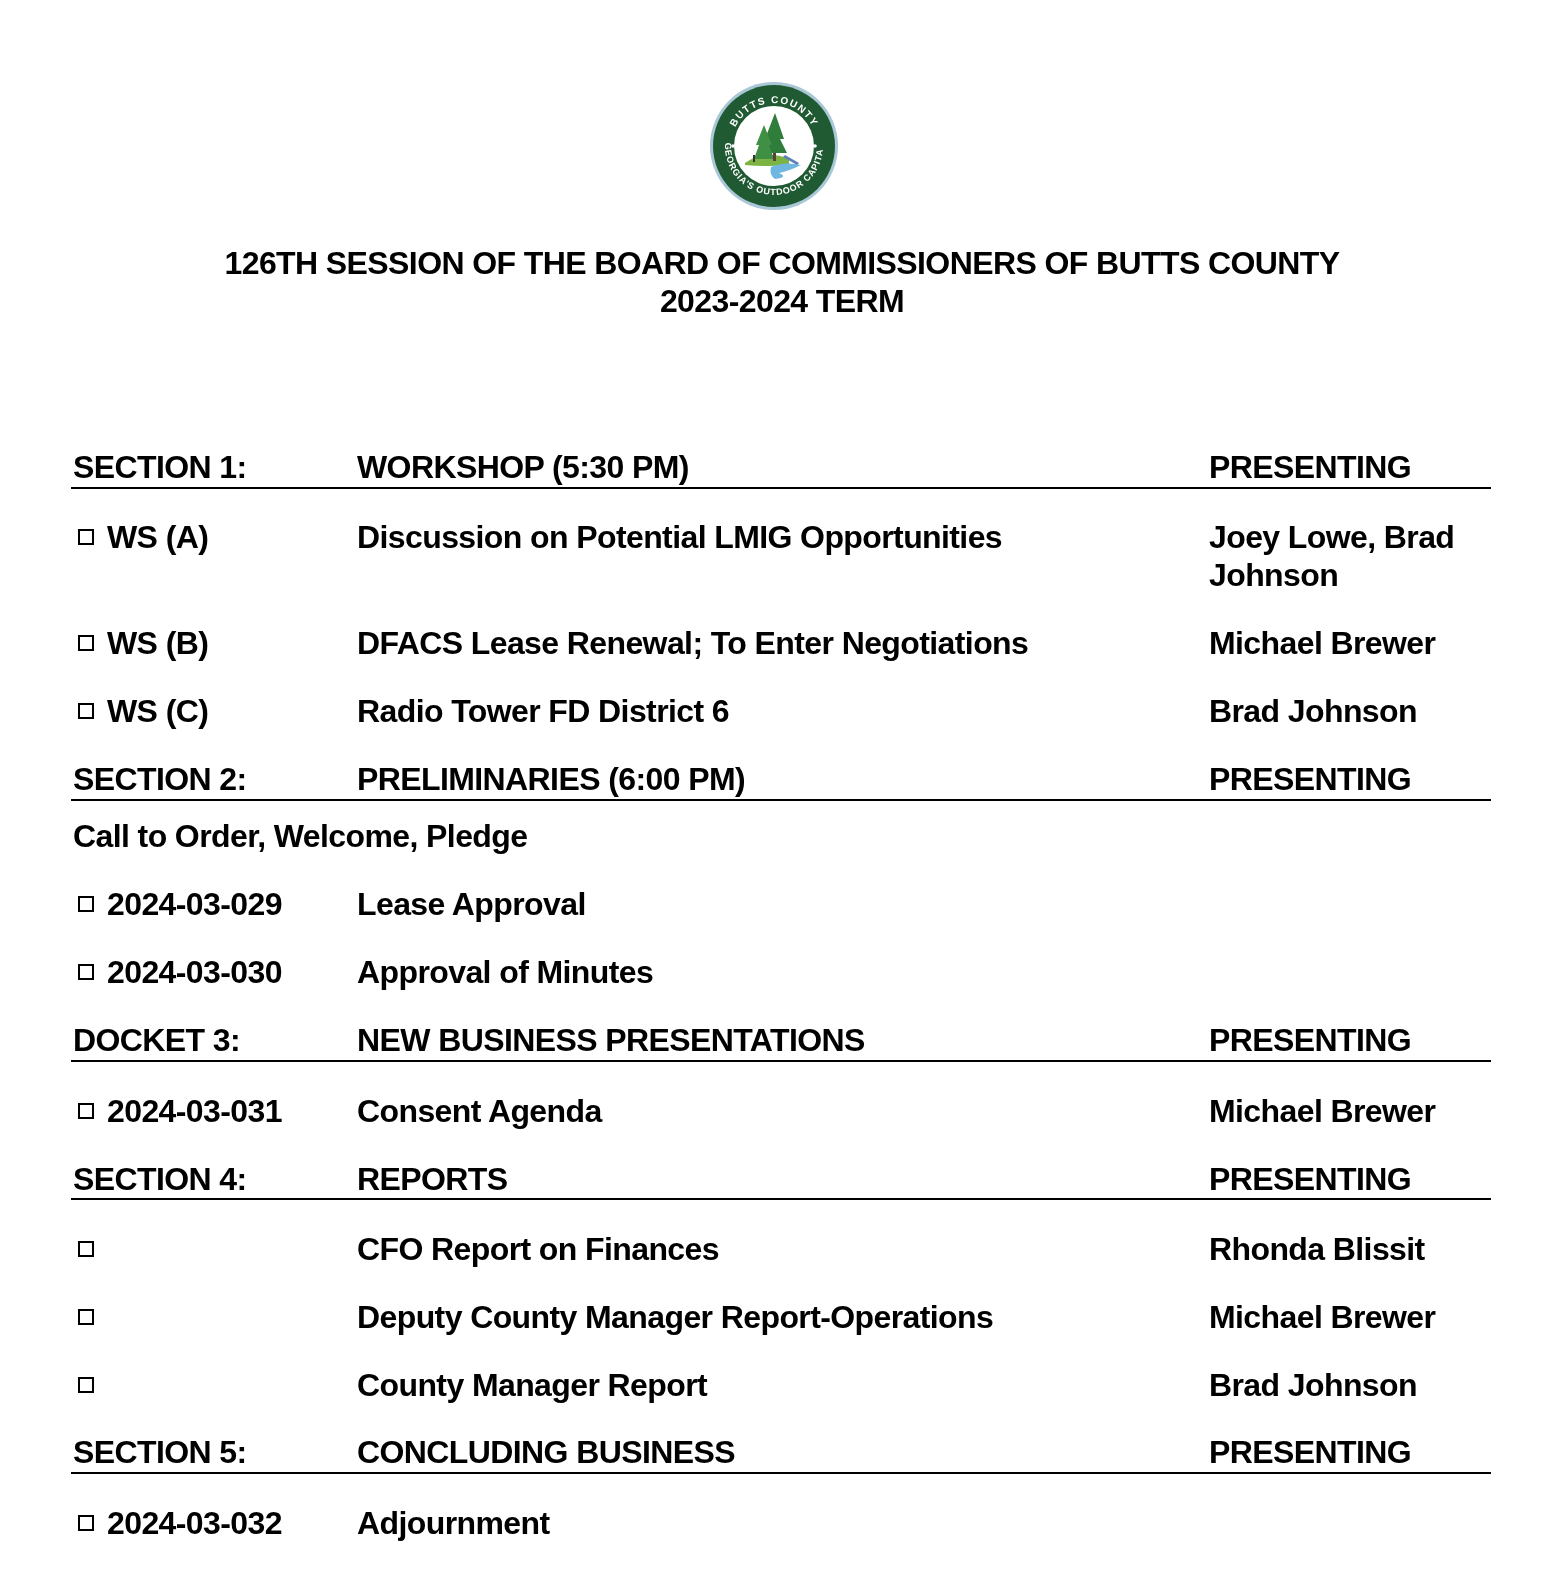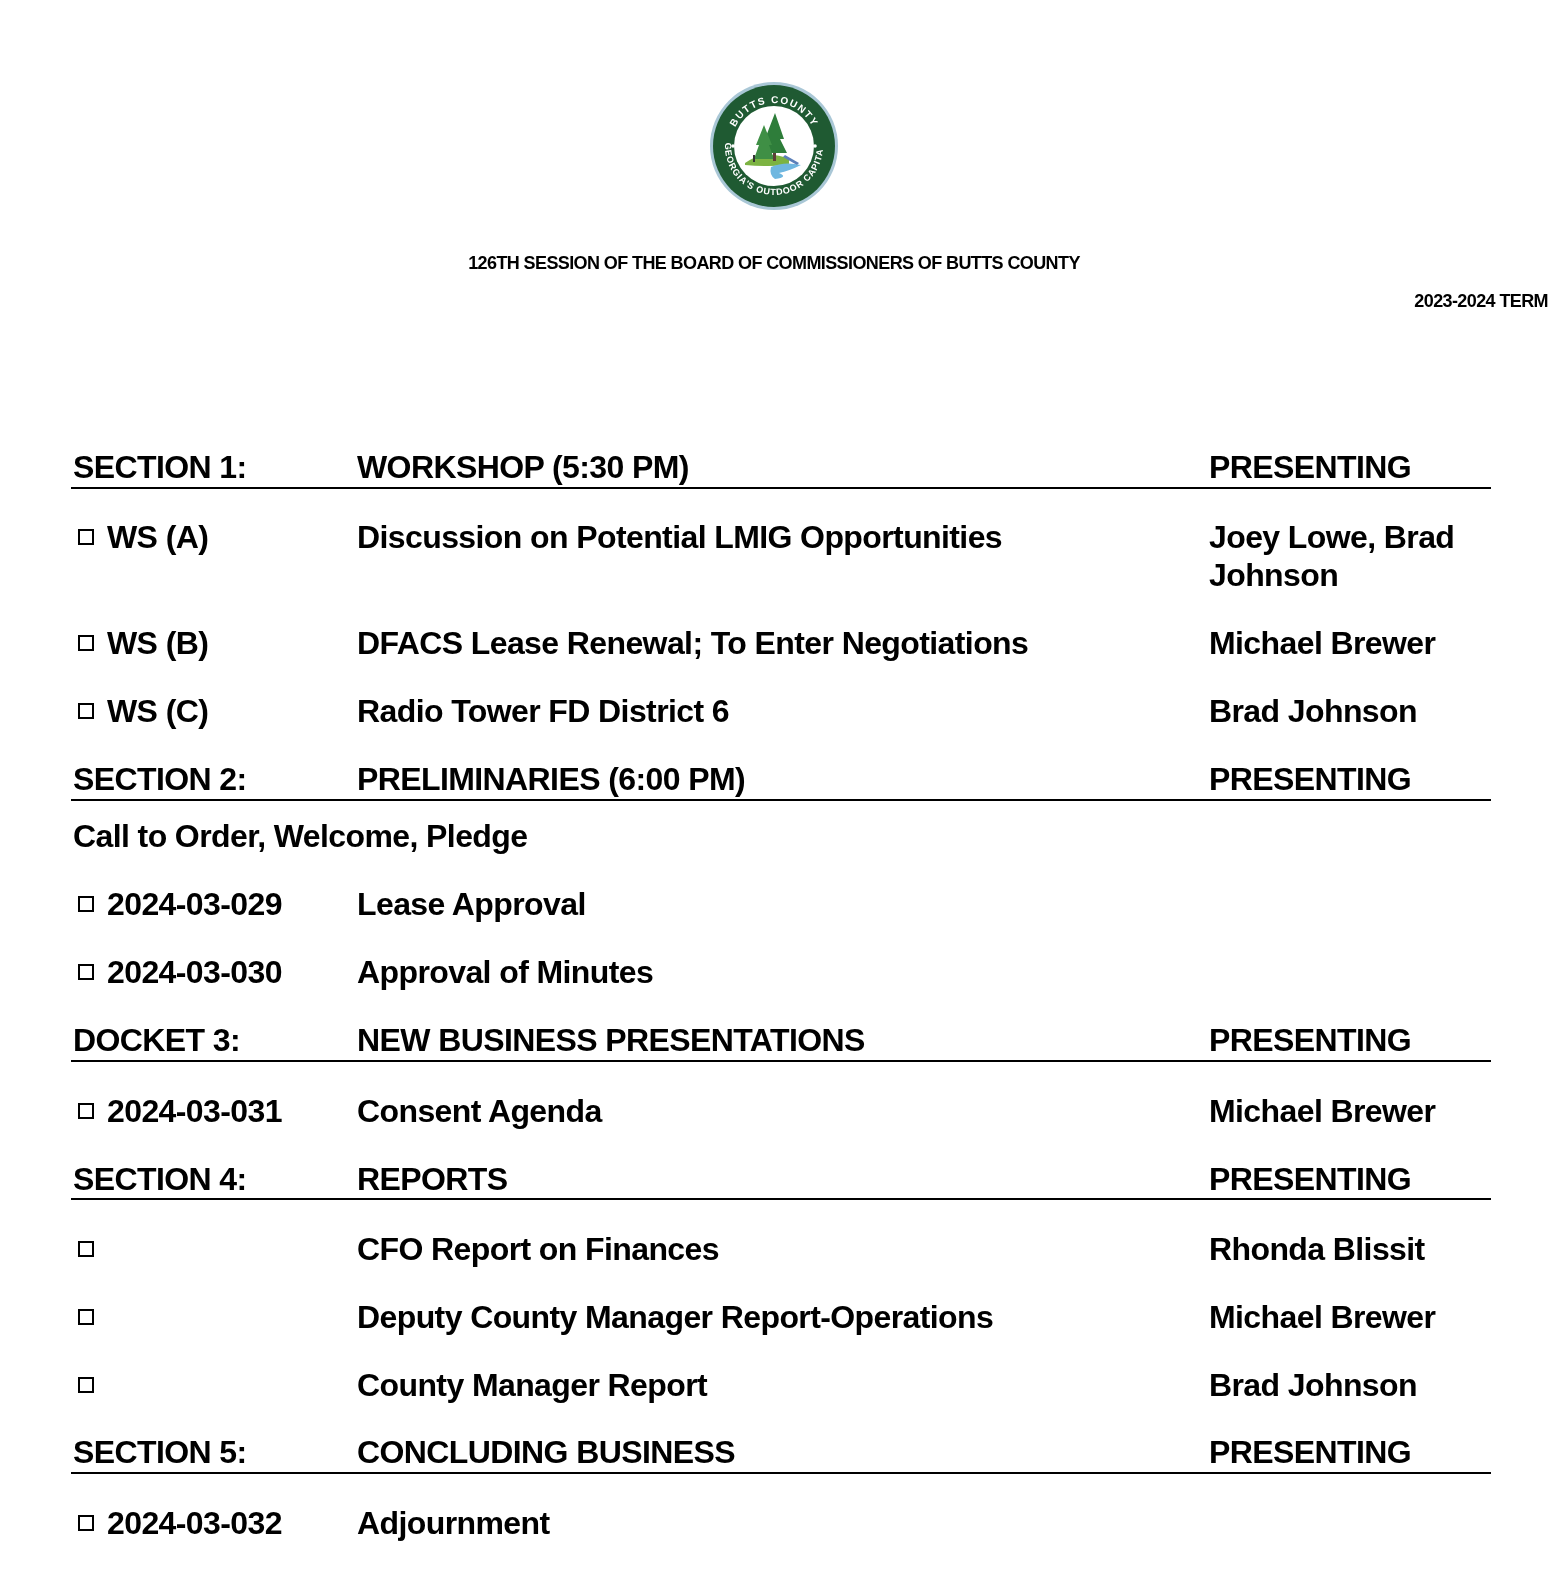--- a/index.html
+++ b/index.html
@@ -1,21 +1,21 @@
 <!DOCTYPE html>
 <html><head>
 <meta charset="utf-8">
 <style>
   html, body { margin: 0; padding: 0; background: #ffffff; }
   body { width: 1562px; height: 1590px; position: relative; overflow: hidden;
          font-family: "Liberation Sans", "DejaVu Sans", sans-serif; color: #000; }
   .page { position: absolute; left: 0; top: 0; width: 1562px; height: 1590px; }
   .logo { position: absolute; left: 709px; top: 81px; width: 130px; height: 130px; }
-  .title-line { position: absolute; left: 0; width: 1548px; text-align: center;
-                font-weight: bold; font-size: 18px; letter-spacing: -0.6px; line-height: 32px; }
+  .title-line { position: absolute; left: 8px; width: 1548px; text-align: center;
+                font-weight: bold; font-size: 32px; letter-spacing: -0.6px; line-height: 32px; }
   .row { position: absolute; left: 0; width: 1562px; height: 34px; }
   .txt { position: absolute; top: 0; font-weight: bold; font-size: 32px; letter-spacing: -0.6px;
          line-height: 34px; white-space: nowrap; }
   .c1 { left: 73px; }
   .c1b { left: 107px; }
   .c2 { left: 357px; }
   .c3 { left: 1209px; }
   .rule { position: absolute; left: 71px; width: 1420px; height: 2px; background: #000; }
   .cb { position: absolute; left: 78px; top: 9px; width: 12px; height: 12px;
         border: 2px solid #000; background: #fff; cursor: pointer; }
@@ -51,21 +51,21 @@
       <polygon points="55,44 47,64 50,64 45,78 65,78 60,64 63,64" fill="#3f8f45"></polygon>
       <rect x="64" y="72" width="3" height="8" fill="#5d4037"></rect>
 
       <path d="M 76 74 L 90 82 L 88 84 L 74 76 Z" fill="#5b7fb8"></path>
 
       <rect x="44" y="74" width="2" height="7" fill="#333"></rect>
     </svg>
   </div>
 
   <div class="title-line" style="top:247px;">126TH SESSION OF THE BOARD OF COMMISSIONERS OF BUTTS COUNTY</div>
-  <div class="title-line" style="top:285px;text-align:right;">2023-2024 TERM</div>
+  <div class="title-line" style="top:285px;">2023-2024 TERM</div>
 
   <div class="row" style="top:450px;">
     <span class="txt c1">SECTION 1:</span>
     <span class="txt c2">WORKSHOP (5:30 PM)</span>
     <span class="txt c3">PRESENTING</span>
   </div>
   <div class="rule" style="top:487px;"></div>
 
   <div class="row" style="top:520px;">
     <span class="cb"></span>

